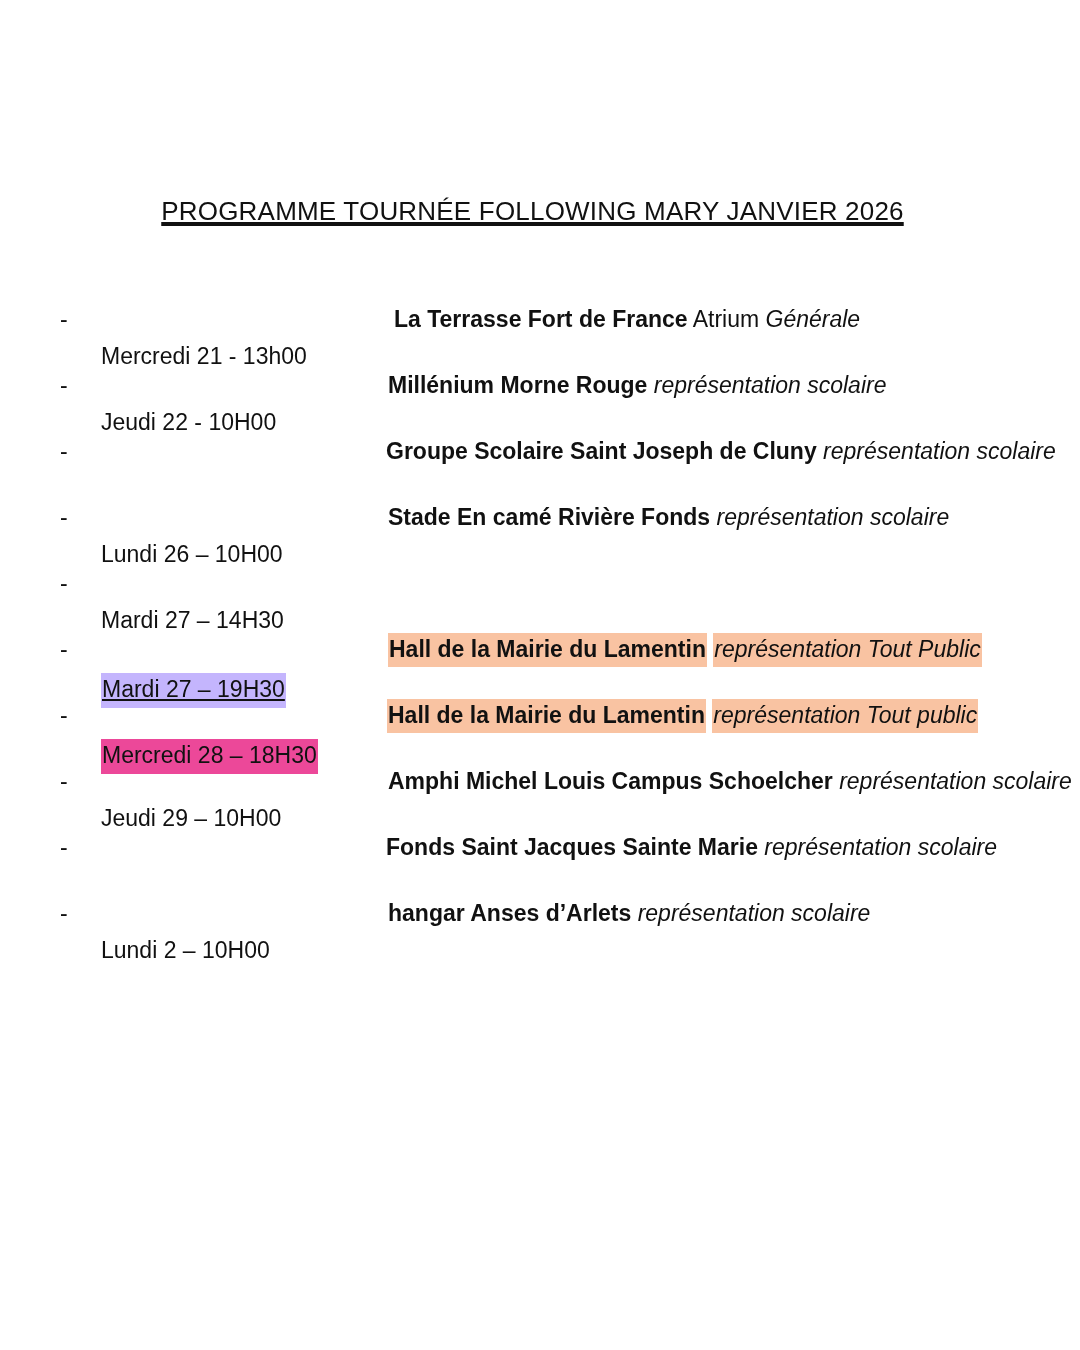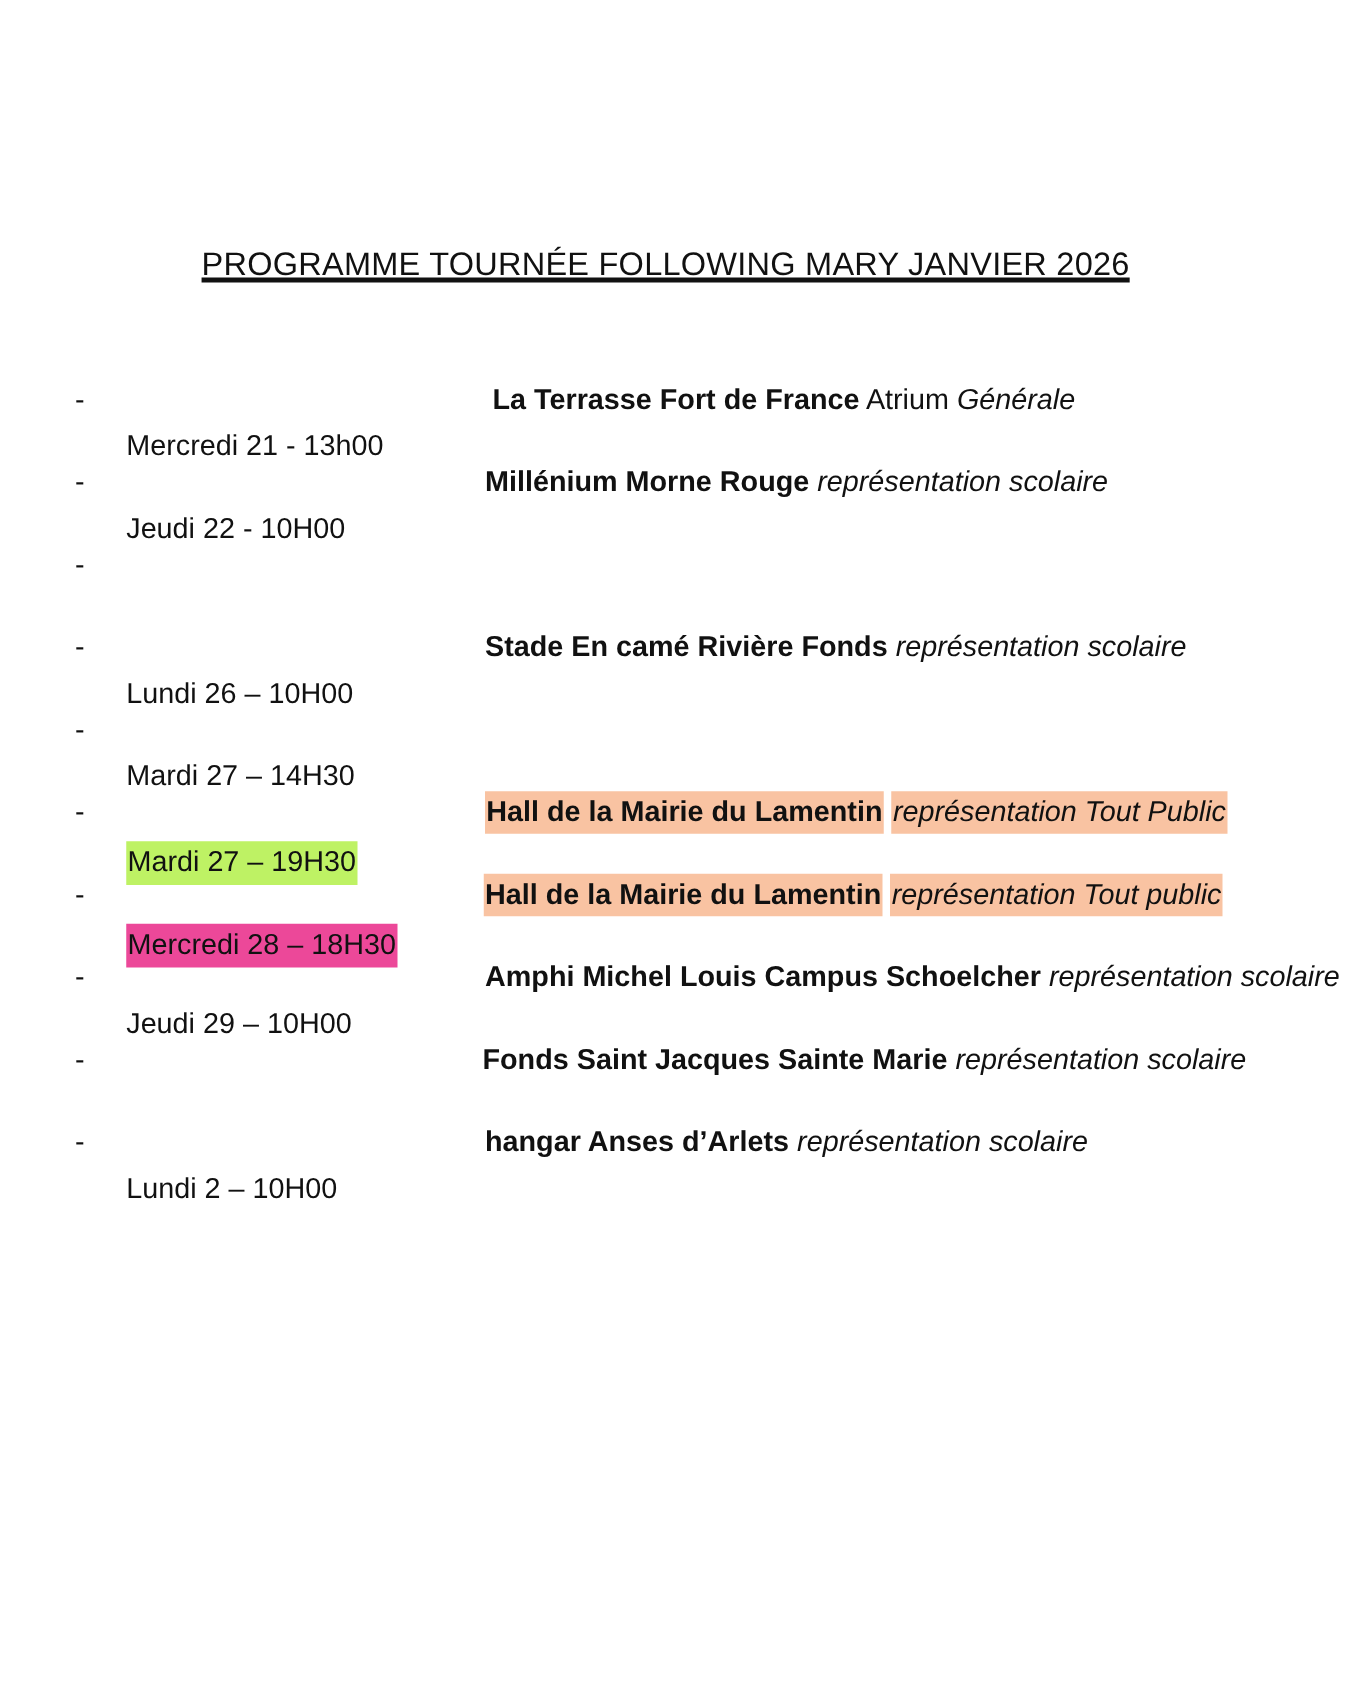--- a/index.html
+++ b/index.html
@@ -38,33 +38,34 @@
       <span class="date">Mercredi 21 - 13h00</span>
       <span class="rest" style="left:346px"><span class="venue">La Terrasse Fort de France</span> <span class="extra">Atrium</span> <span class="note">Générale</span></span>
     </div>
     <div class="row" style="top: 366px; --hl: #f9c3a2;">
       <span class="dash">-</span>
       <span class="date">Jeudi 22 - 10H00</span>
       <span class="rest" style="left:340px"><span class="venue">Millénium Morne Rouge</span> <span class="note">représentation scolaire</span></span>
     </div>
     <div class="row" style="top: 432px; --hl: #f9c3a2;">
       <span class="dash">-</span>
+      <span class="rest" style="left:338px"><span class="venue">Groupe Scolaire Saint Joseph de Cluny</span> <span class="note">représentation scolaire</span></span>
     </div>
     <div class="row" style="top: 498px; --hl: #f9c3a2;">
       <span class="dash">-</span>
       <span class="date">Lundi 26 – 10H00</span>
       <span class="rest" style="left:340px"><span class="venue">Stade En camé Rivière Fonds</span> <span class="note">représentation scolaire</span></span>
     </div>
     <div class="row" style="top: 564px; --hl: #f9c3a2;">
       <span class="dash">-</span>
       <span class="date">Mardi 27 – 14H30</span>
     </div>
     <div class="row" style="top: 630px; --hl: #f9c3a2;">
       <span class="dash">-</span>
-      <span class="date hl" style="background: #bef264;">Mardi 27 – 19H30</span>
+      <span class="date hl" style="background: #c4b5fd; text-decoration: underline;">Mardi 27 – 19H30</span>
       <span class="rest" style="left:340px"><span class="venue hl" style="background: rgb(249, 195, 162);">Hall de la Mairie du Lamentin</span> <span class="note hl" style="background: rgb(249, 195, 162);">représentation Tout Public</span></span>
     </div>
     <div class="row" style="top: 696px; --hl: #f9c3a2;">
       <span class="dash">-</span>
       <span class="date hl" style="background: #ec4899;">Mercredi 28 – 18H30</span>
       <span class="rest" style="left:339px"><span class="venue hl" style="background: rgb(249, 195, 162);">Hall de la Mairie du Lamentin</span> <span class="note hl" style="background: rgb(249, 195, 162);">représentation Tout public</span></span>
     </div>
     <div class="row" style="top: 762px; --hl: #f9c3a2;">
       <span class="dash">-</span>
       <span class="date">Jeudi 29 – 10H00</span>

